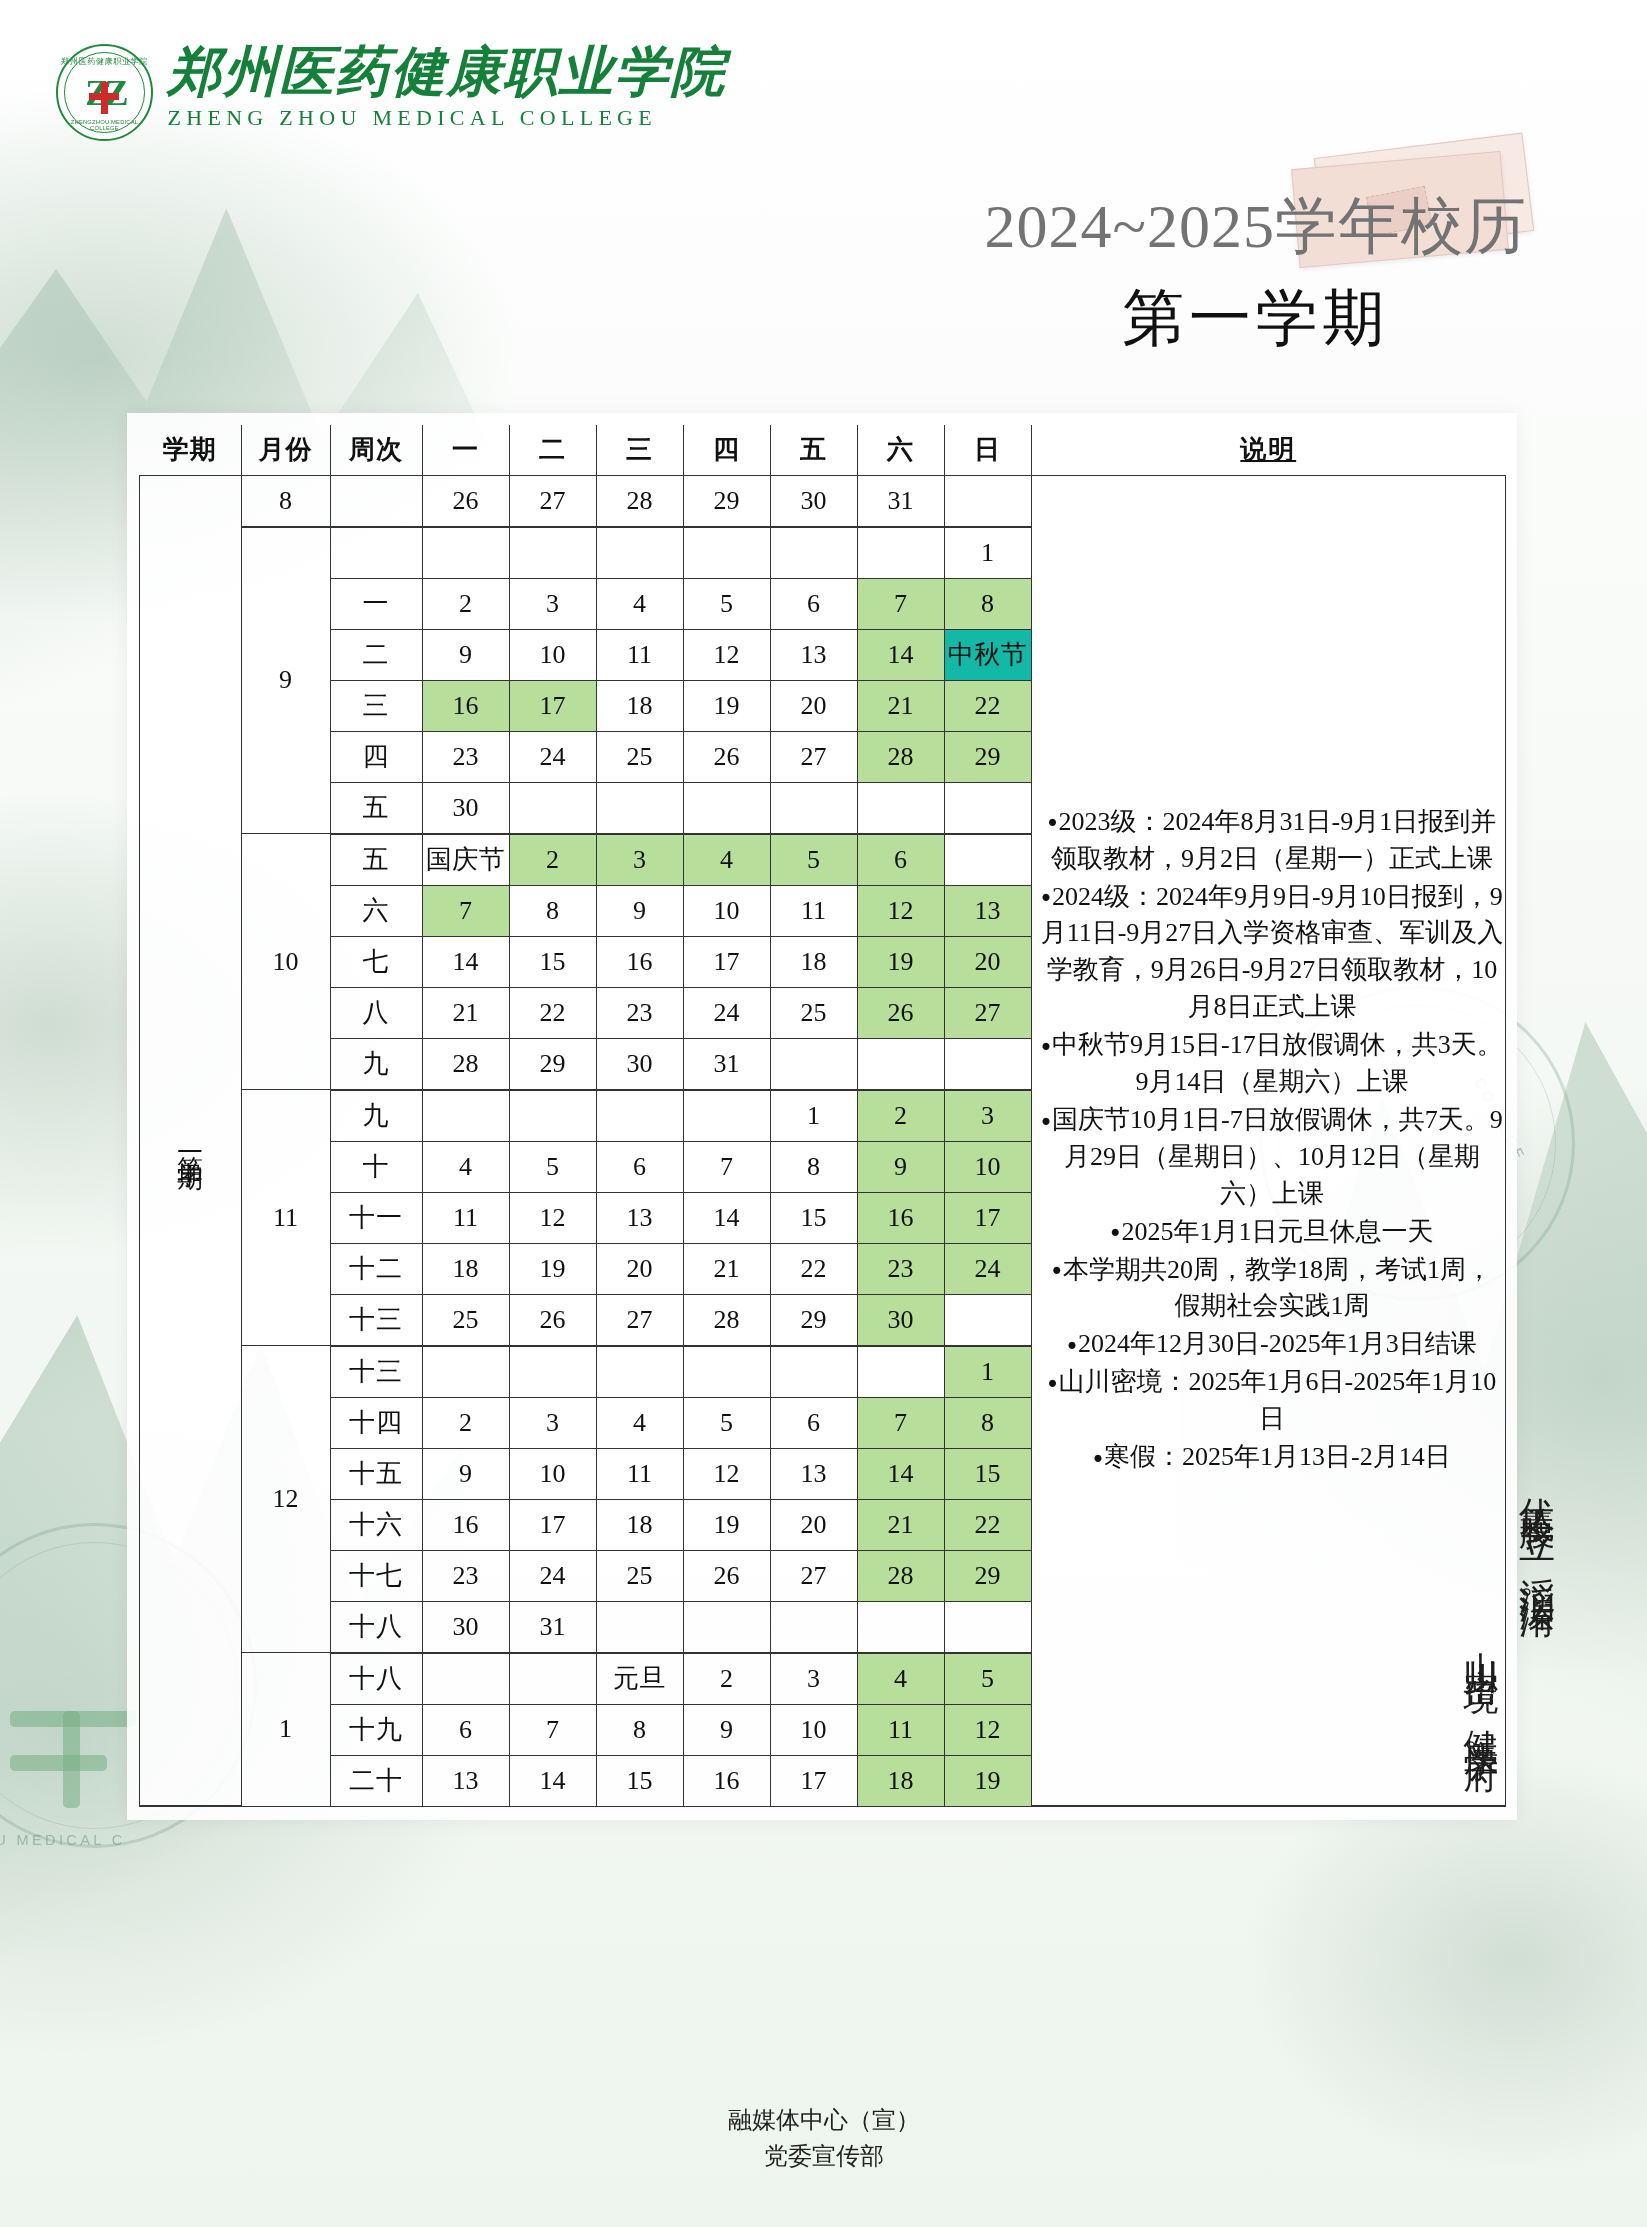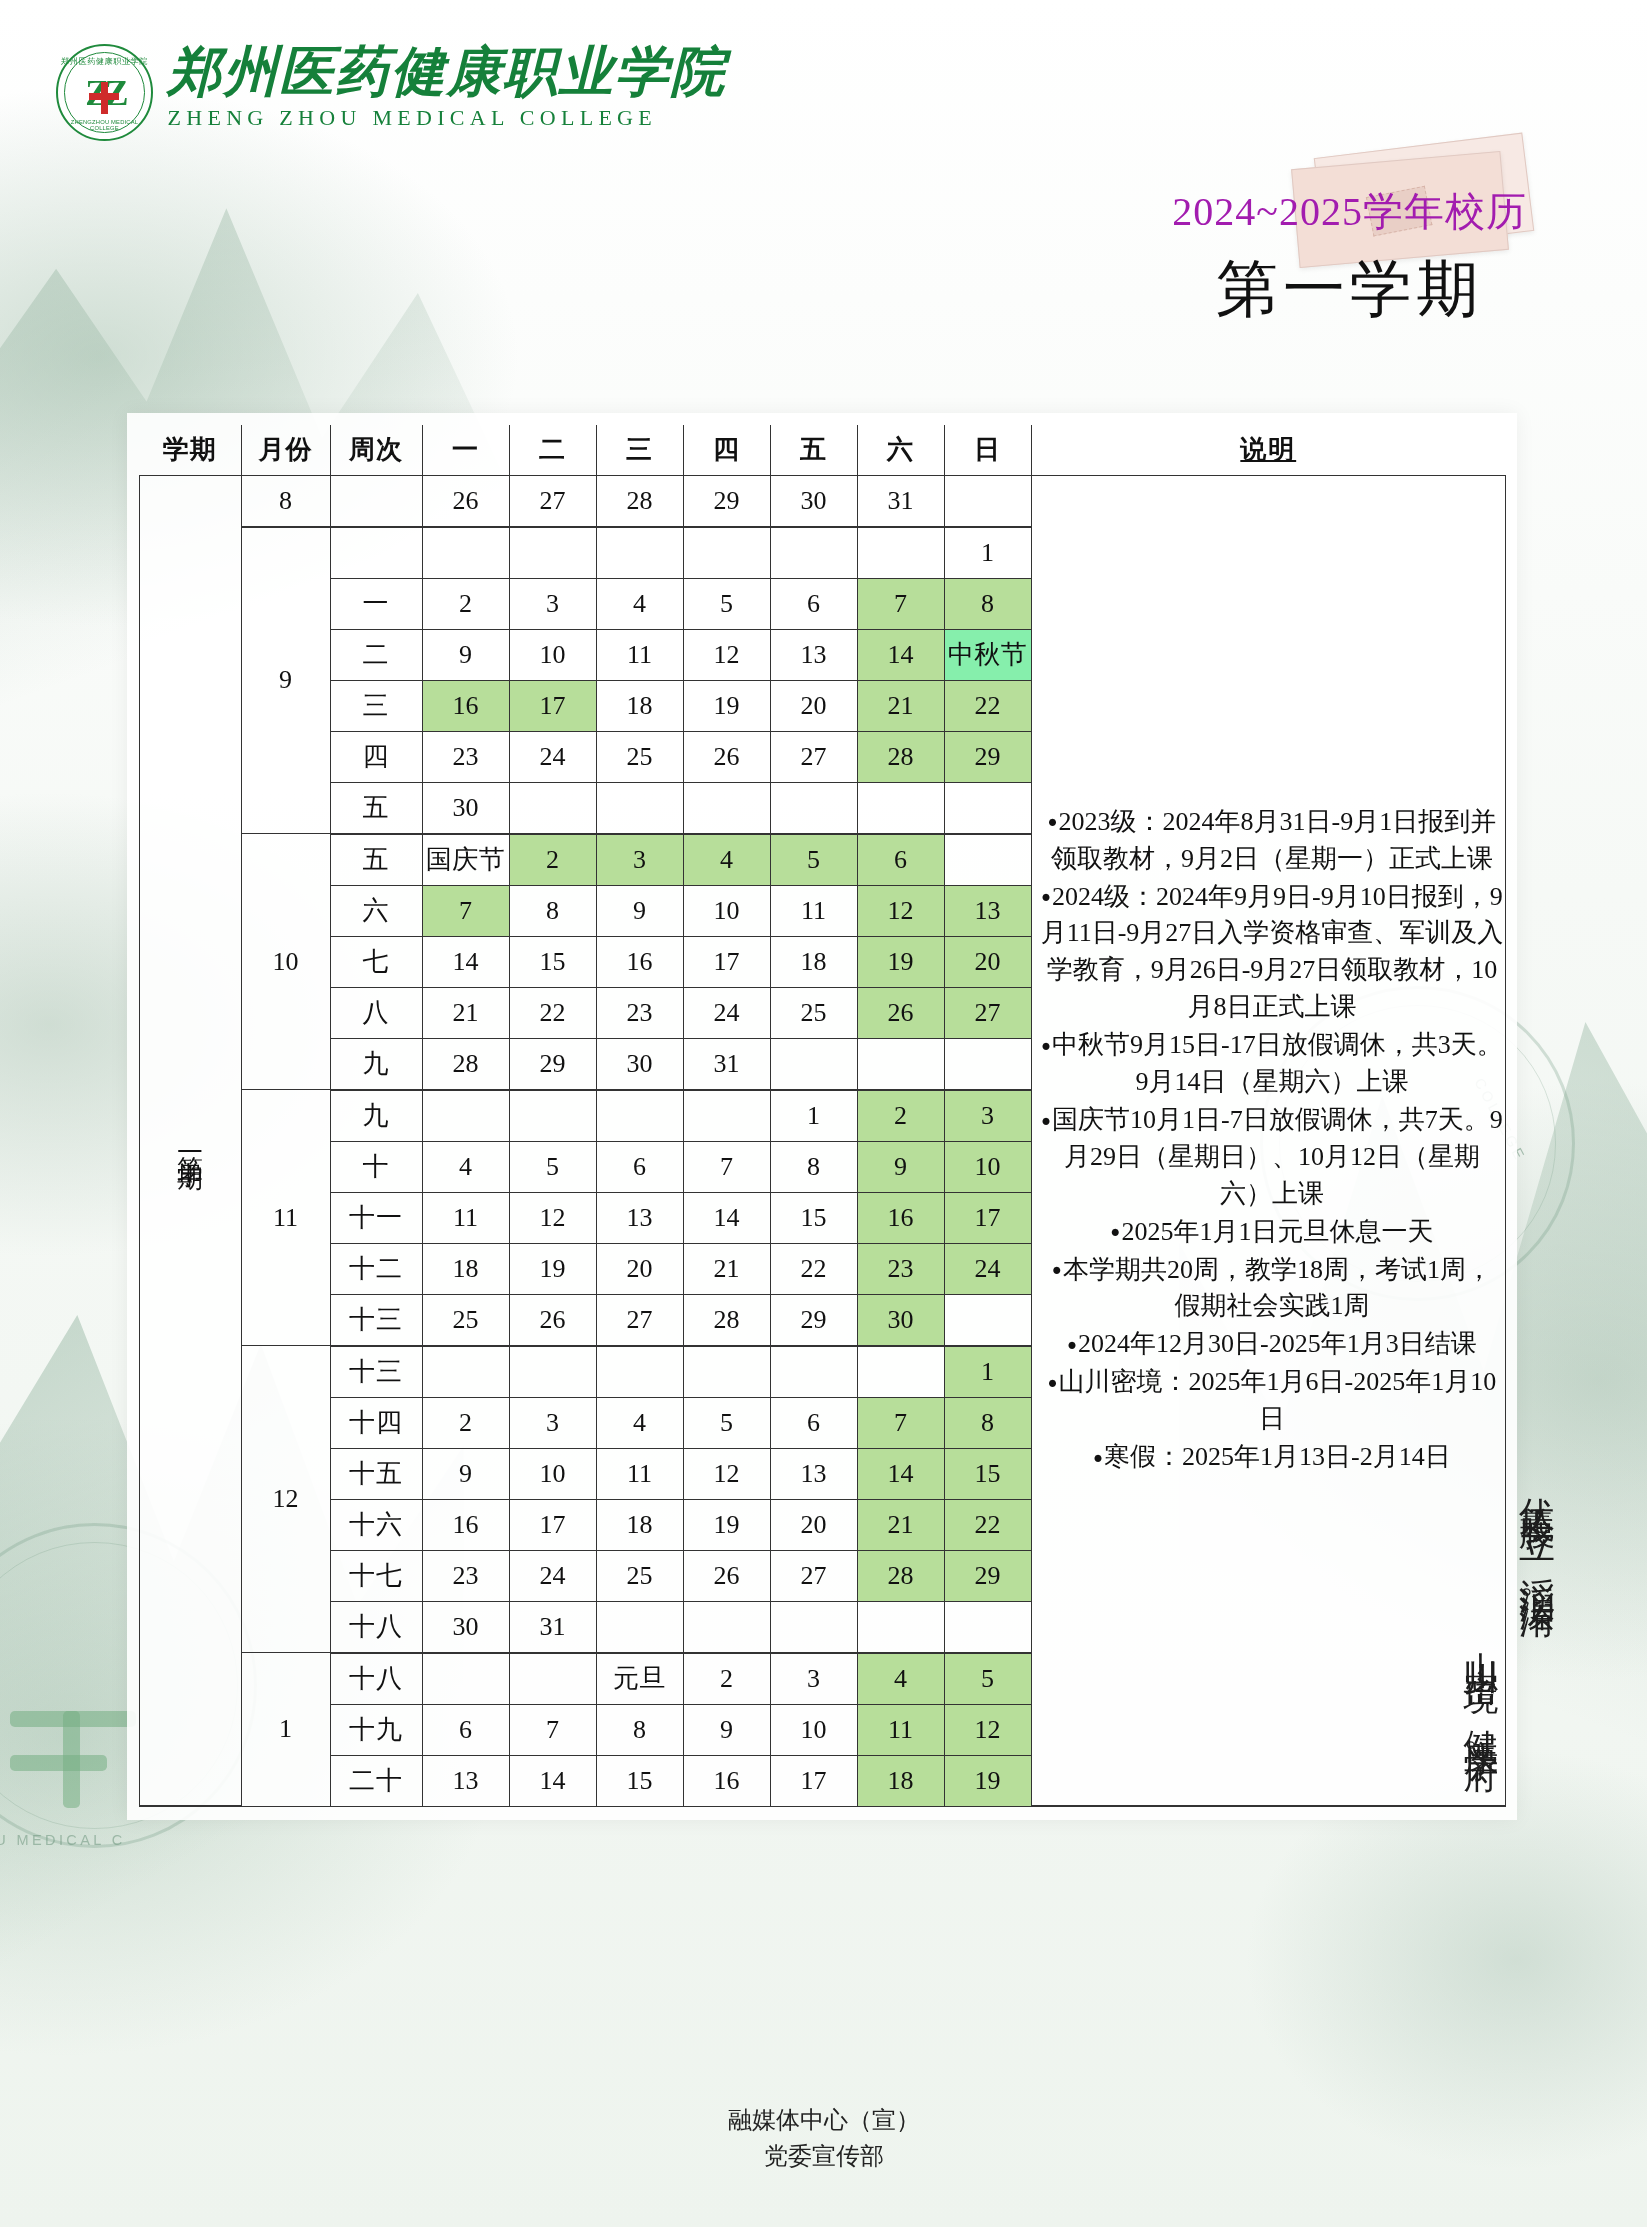--- a/index.html
+++ b/index.html
@@ -175,22 +175,22 @@
     white-space: nowrap;
   }
   .title-block {
     position: absolute;
     right: 121px; top: 184px;
     text-align: center;
     z-index: 6;
   }
   .title-line1 {
     font-family: "Liberation Serif", serif;
-    font-size: 40px;
-    color: #a21caf;
+    font-size: 62px;
+    color: #737373;
     letter-spacing: 1px;
     white-space: nowrap;
   }
   .title-line2 {
     font-family: "Liberation Serif", serif;
     font-size: 62px;
     color: #111111;
     letter-spacing: 4.8px;
     margin-top: 7.7px;
     white-space: nowrap;
@@ -275,21 +275,21 @@
   td.month {
     font-size: 33px;
     font-weight: normal;
   }
   td.weekno { font-size: 27px; letter-spacing: 1px; }
   td.day   { font-size: 27px; }
   td.green { background: #b7de9a; }
   td.holiday {
     color: #e01b1b;
     font-size: 20px;
-    background: #86efac;
+    background: #14b8a6;
     letter-spacing: 0.5px;
   }
   td.holiday-plain {
     color: #e01b1b;
     font-size: 20px;
     letter-spacing: 0.5px;
   }
   td.notes {
     border-top: none;
     border-right: none;

